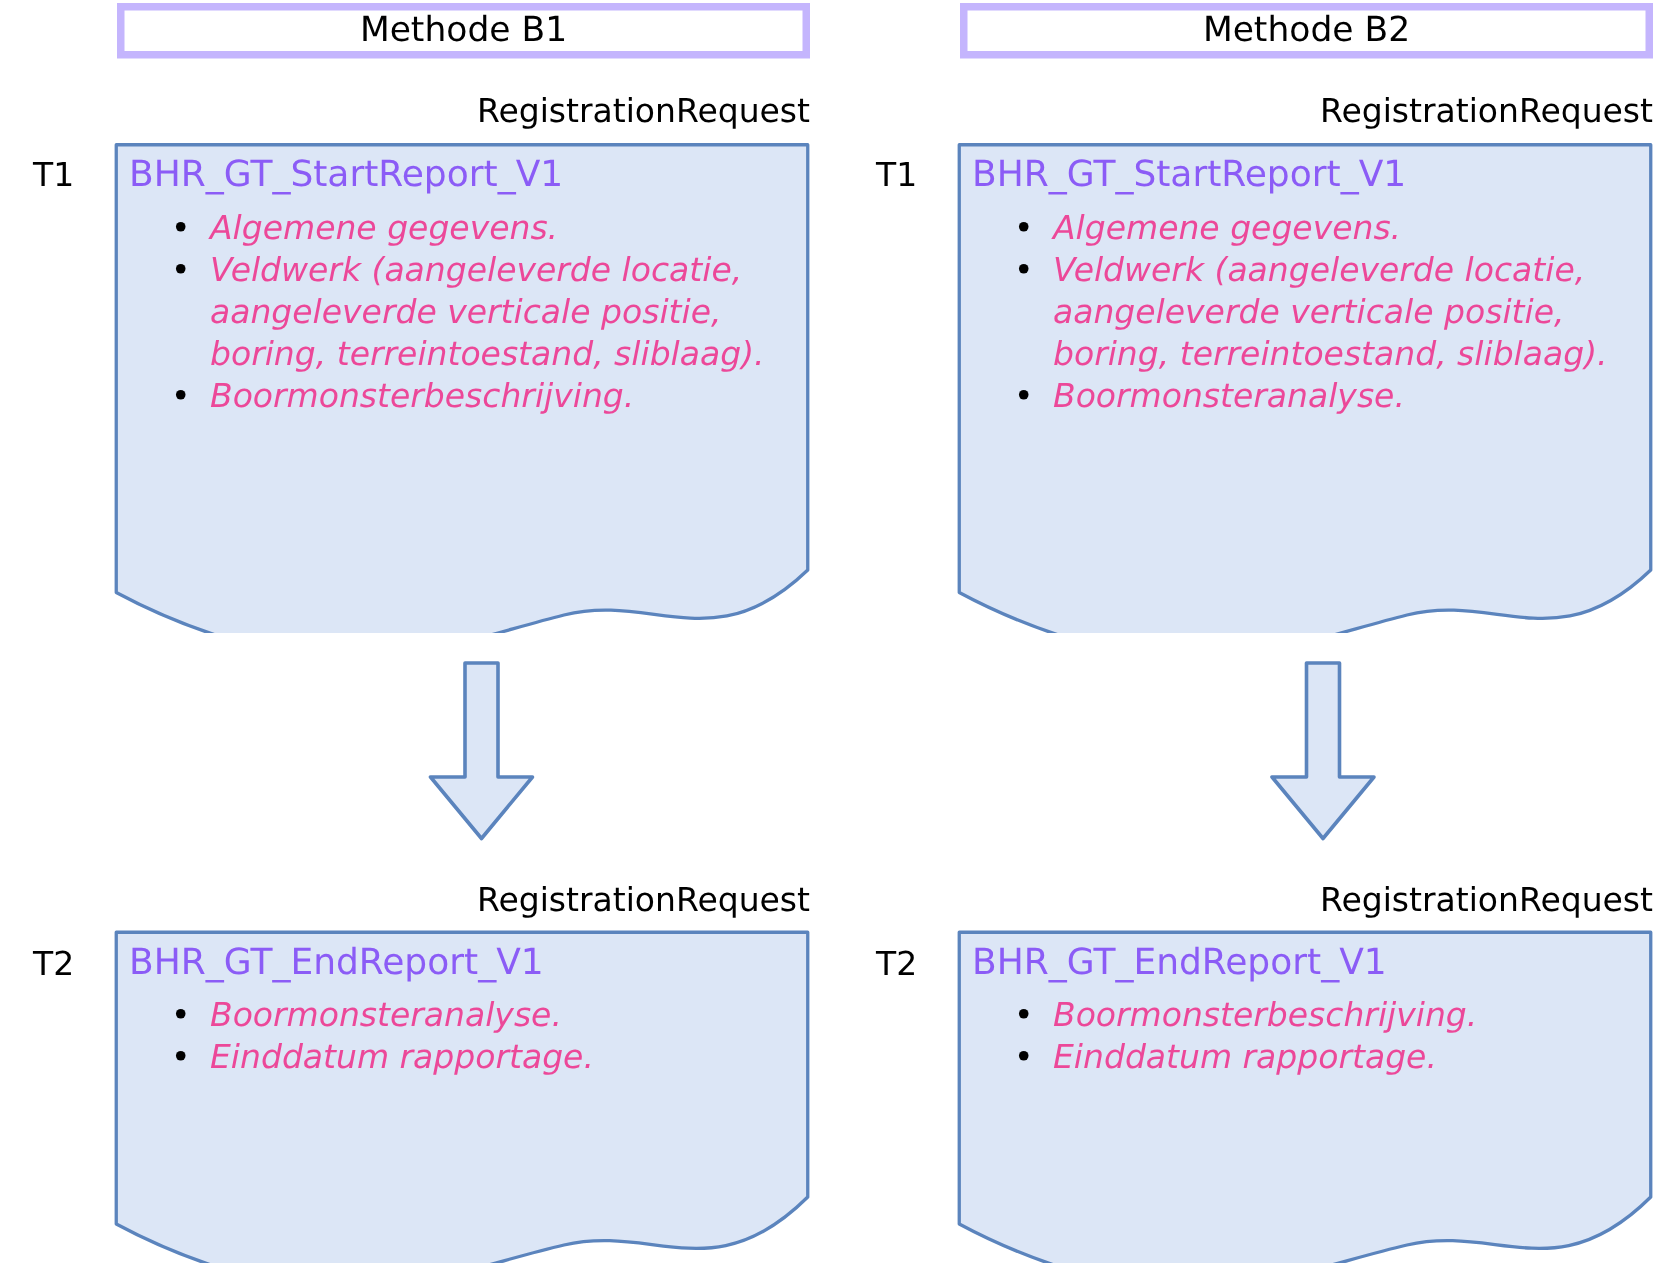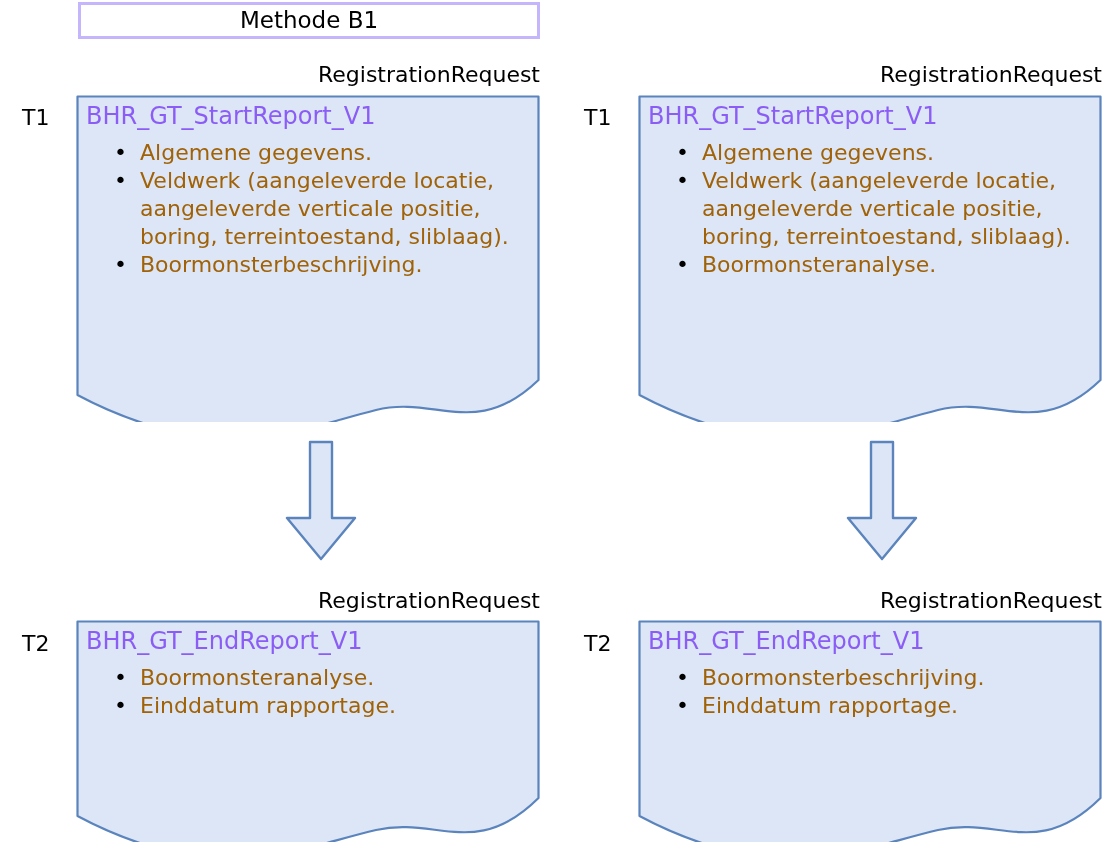--- a/index.html
+++ b/index.html
@@ -22,21 +22,21 @@
     position: absolute;
     inset: 0;
     width: 1102px;
     height: 842px;
   }
 
   
   .method-header {
     position: absolute;
     box-sizing: border-box;
-    border: 3px solid #c4b5fd;
+    border: 5px solid #c4b5fd;
     background: #ffffff;
     display: flex;
     align-items: center;
     justify-content: center;
     font-size: 23px;
     line-height: 1;
     color: #000000;
   }
   #method-header-b1 { left: 78px;  top: 2px; width: 462px; height: 37px; }
   #method-header-b2 { left: 640px; top: 2px; width: 462px; height: 37px; }
@@ -87,22 +87,23 @@
   ul.doc-list {
     margin: 8px 0 0 0;
     padding: 0;
     list-style: none;
   }
   ul.doc-list > li {
     position: relative;
     padding-left: 54px;
     font-size: 22px;
     line-height: 28px;
-    color: #a16207;
+    color: #ec4899;
     margin: 0;
+    font-style: italic;
   }
   ul.doc-list > li::before {
     content: "\2022";
     position: absolute;
     left: 28px;
     top: 0;
     font-size: 22px;
     line-height: 28px;
     color: #000000;
   }
@@ -113,20 +114,23 @@
 </style>
 </head>
 <body>
 
 <div class="canvas">
 
   <div class="method-header" id="method-header-b1">
     <span>Methode B1</span>
   </div>
 
+  <div class="method-header" id="method-header-b2">
+    <span>Methode B2</span>
+  </div>
 
   <div class="doc-group" style="left:76px; top:62px; width:464px; height:360px;">
 
     <div class="doc-caption" style="top:0;">RegistrationRequest</div>
 
     <div class="doc-shape" style="top:33px;">
       <svg width="464" height="327" viewBox="0 0 464 327" xmlns="http://www.w3.org/2000/svg">
         <path d="M1.5,1.5 H462.5 V285 C400,345 360,300 300,315 C240,330 180,355 110,340 C70,331 35,318 1.5,300 Z" fill="#dce6f6" stroke="#5b84bd" stroke-width="2.2" stroke-linejoin="round"></path>
       </svg>
     </div>

